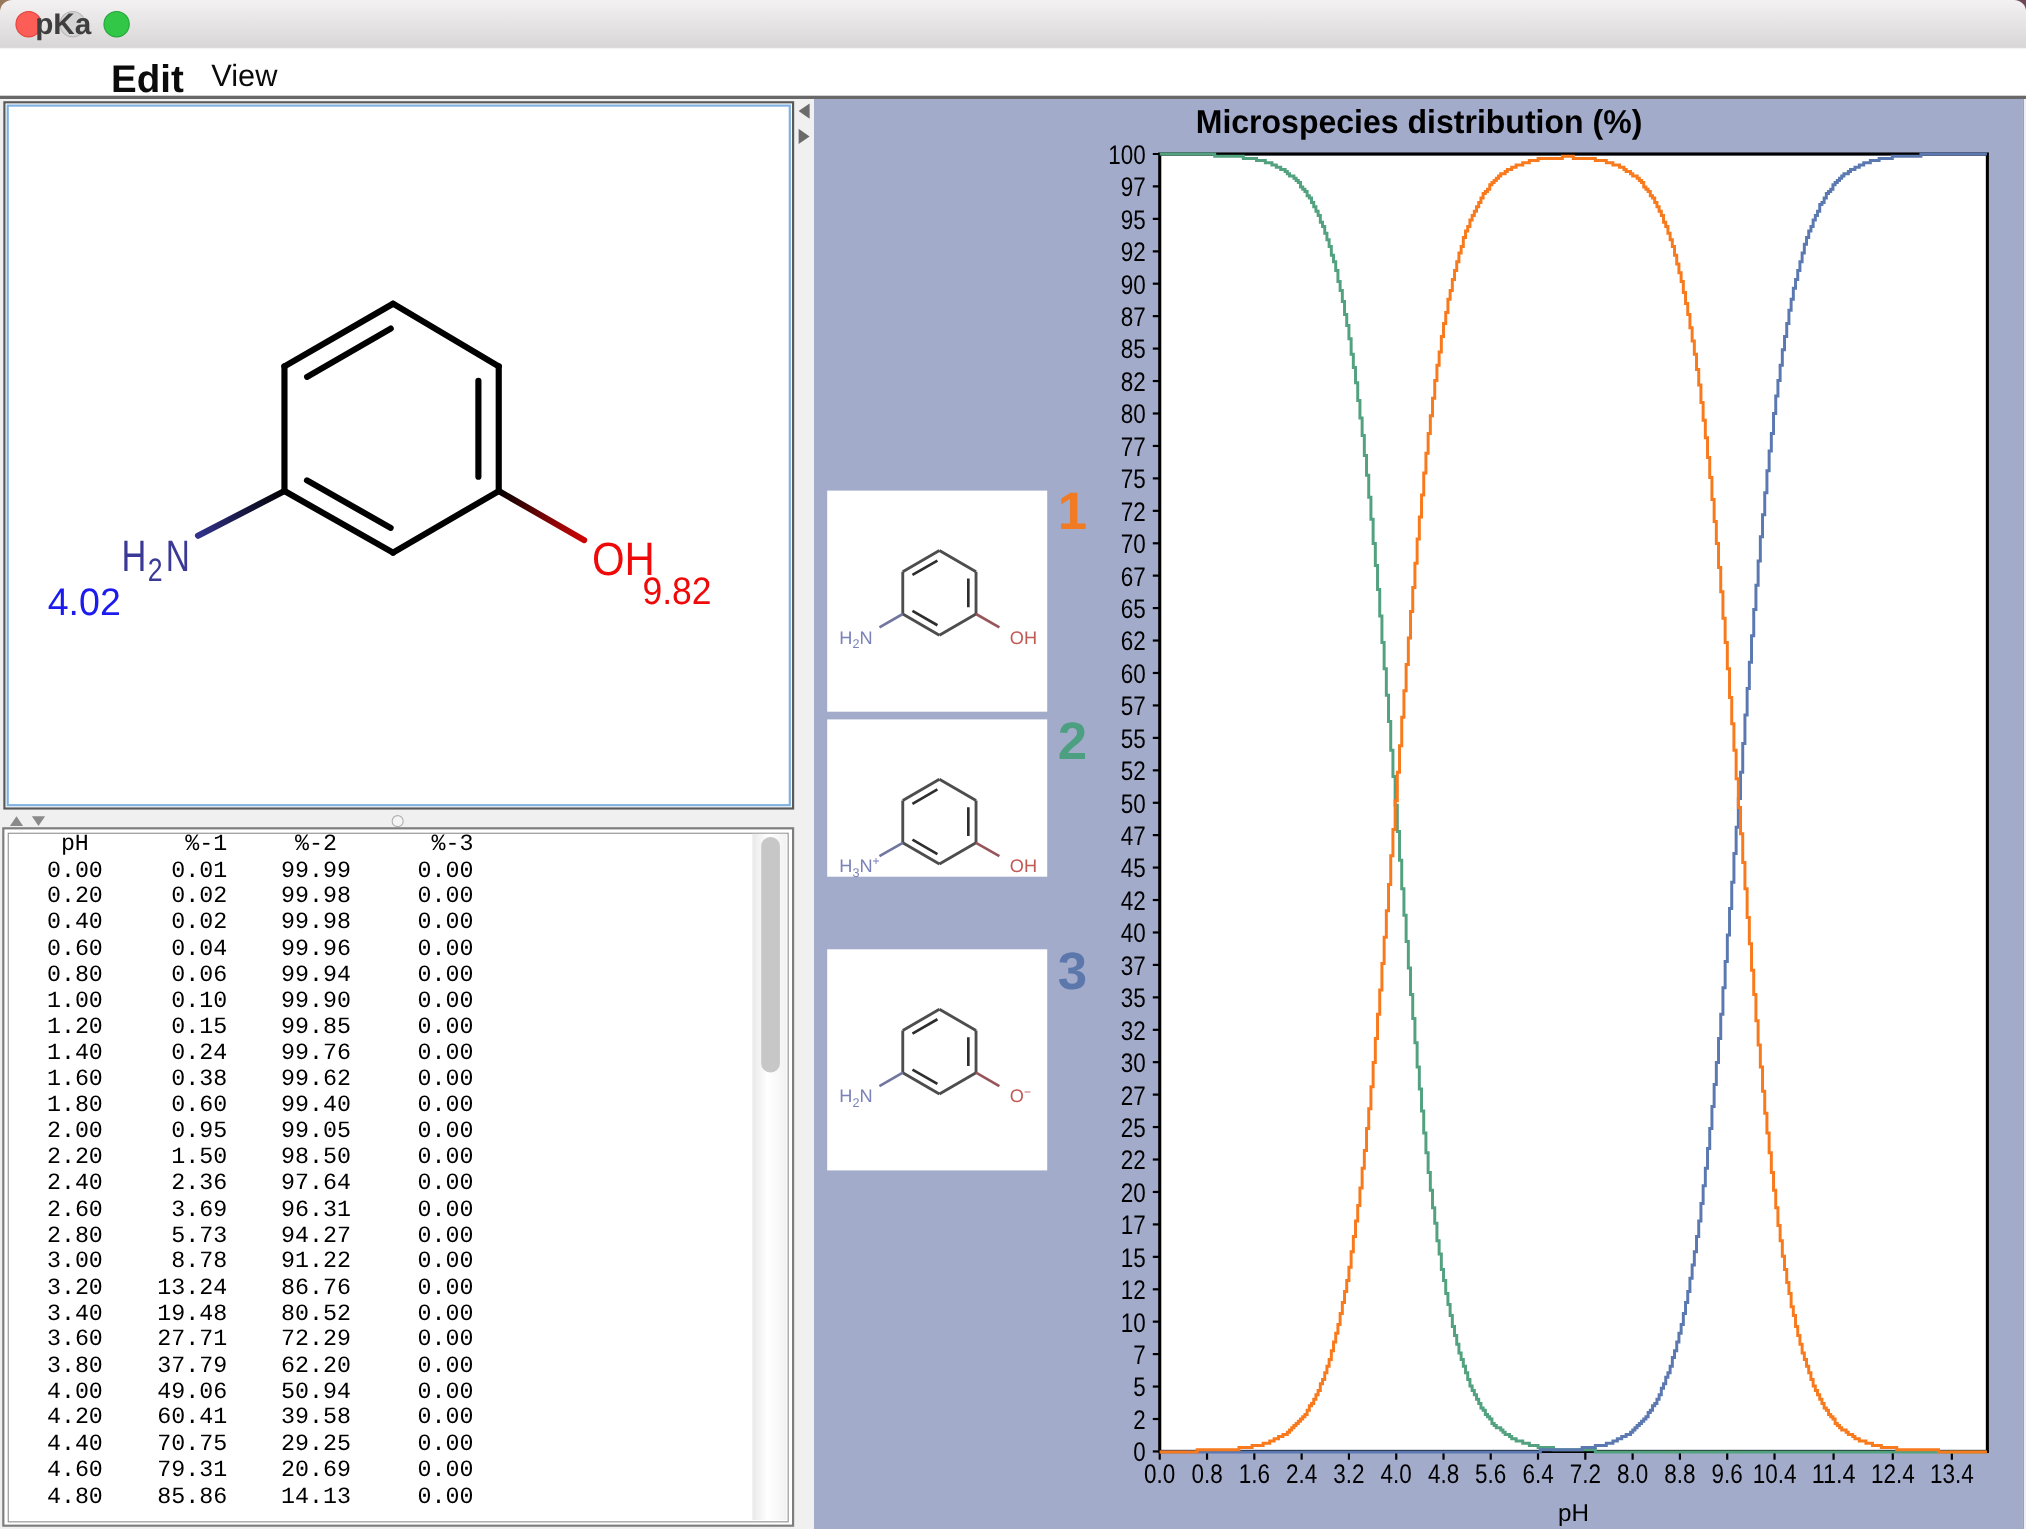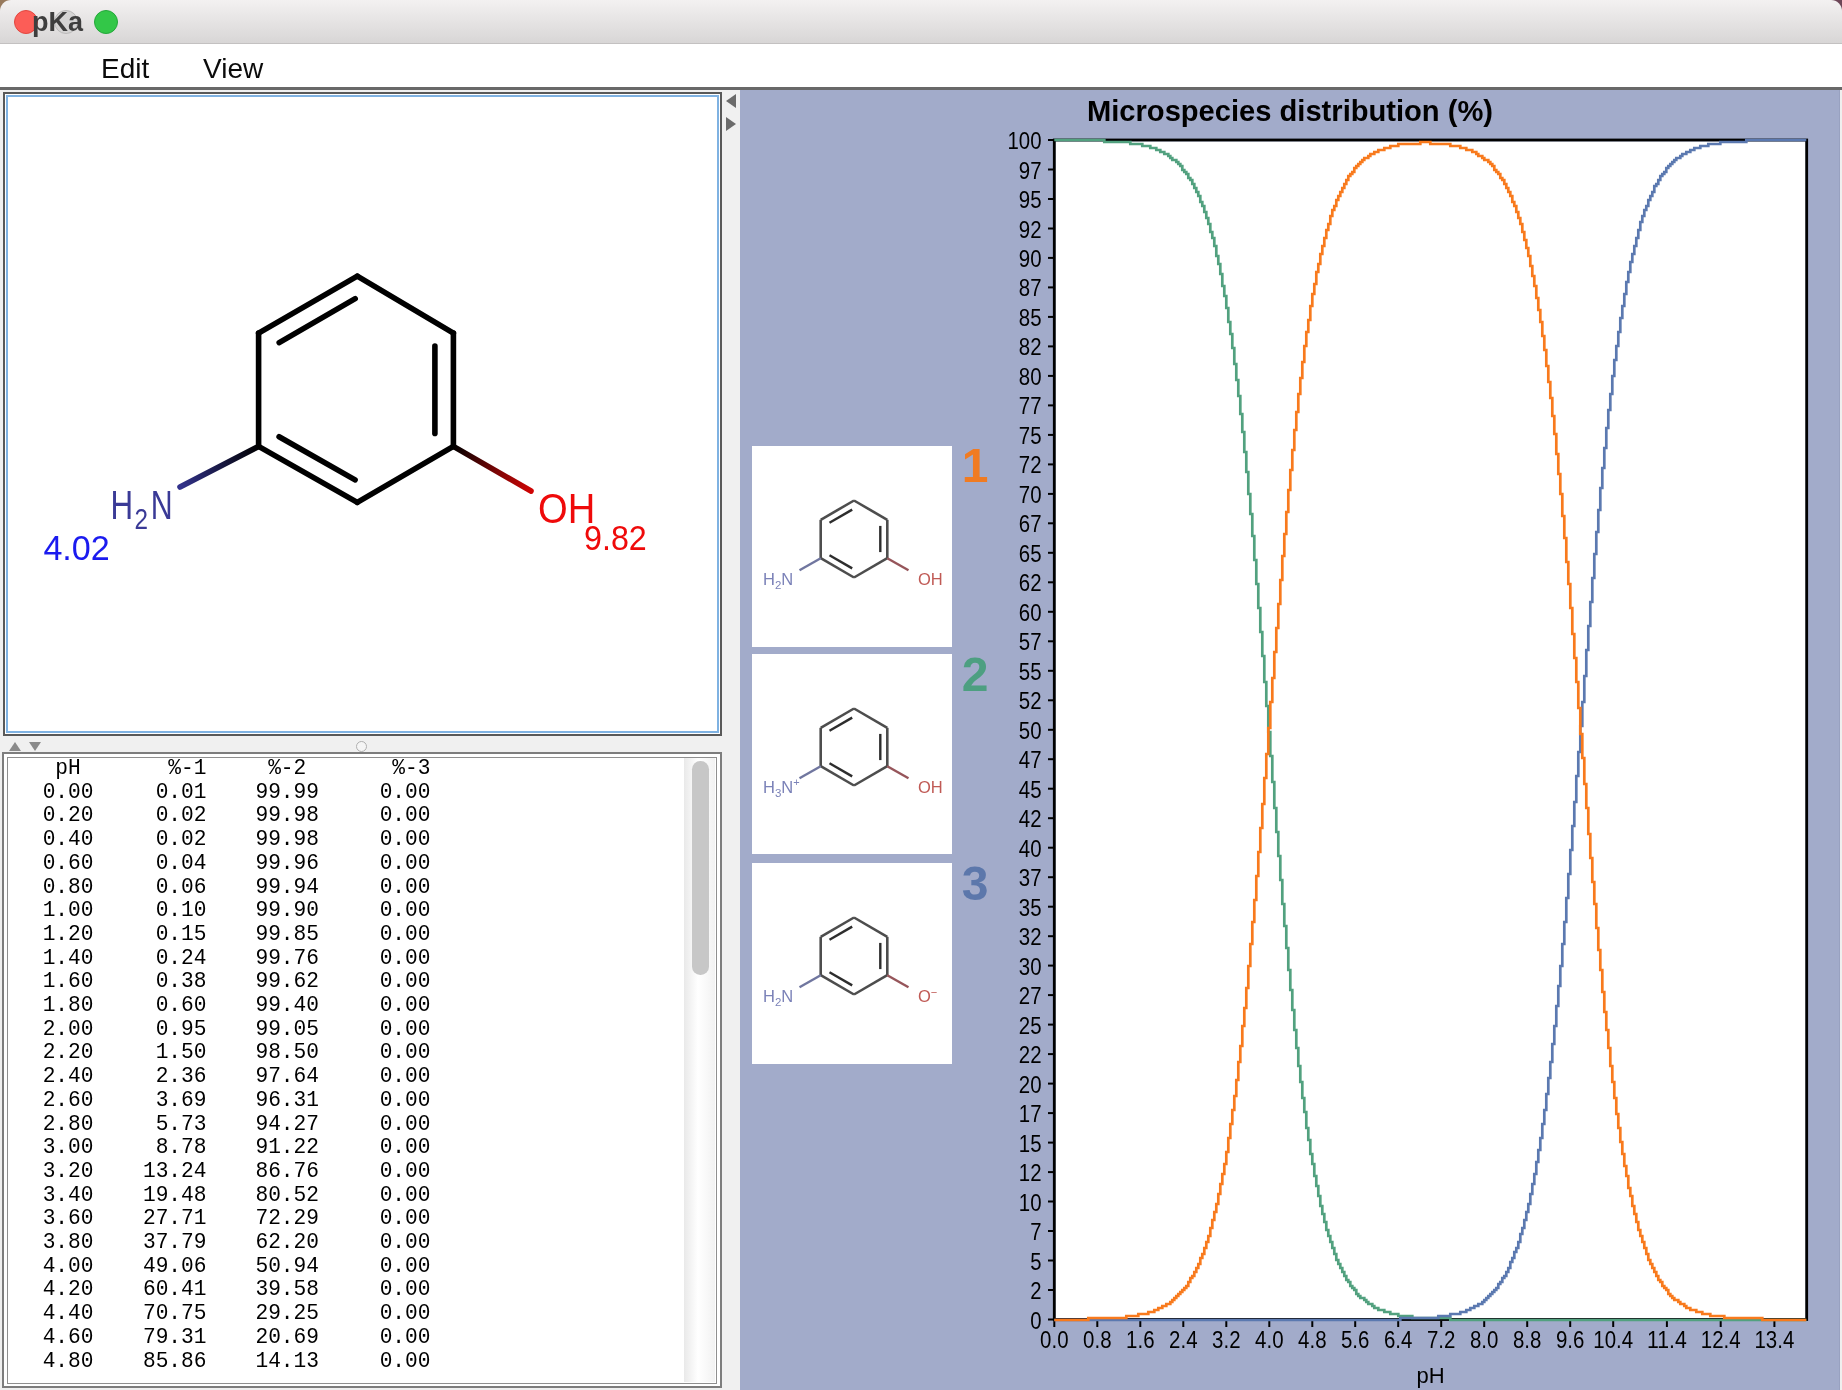--- a/index.html
+++ b/index.html
@@ -13,22 +13,22 @@
 <div class="abs" style="left:0;top:0;width:16px;height:16px;background:#97795c;"></div>
 <div class="abs" style="left:1826px;top:0;width:16px;height:16px;background:#6d4657;"></div>
 <div class="abs" style="left:0;top:0;width:1842px;height:44px;background:linear-gradient(#f3f1f1,#d8d6d6);border-bottom:1px solid #c3c1c1;border-radius:11px 11px 0 0;"></div>
 <div class="abs" style="left:14px;top:9.5px;width:24px;height:24px;border-radius:50%;background:#fc5d57;border:1px solid #e2463f;"></div>
 <div class="abs" style="left:53.5px;top:9.5px;width:24px;height:24px;border-radius:50%;background:#d5d4d4;border:1px solid #bab9b9;"></div>
 <div class="abs" style="left:93.5px;top:9.5px;width:24px;height:24px;border-radius:50%;background:#33c748;border:1px solid #24a73a;"></div>
 <div class="abs" style="left:0;top:7px;width:1842px;text-align:left;font-size:27px;font-weight:bold;color:#3e3e3e;padding-left:32px;">pKa</div>
 
 <div class="abs" style="left:0;top:45px;width:1842px;height:42px;background:#fff;"></div>
 <div class="abs" style="left:18px;top:53px;font-size:28px;color:#0b0b0b;margin-top:43px;">File</div>
-<div class="abs" style="left:101px;top:53px;font-size:28px;color:#0b0b0b;">Edit</div>
-<div class="abs" style="left:192px;top:53px;font-size:28px;color:#0b0b0b;margin-left:11px;">View</div>
+<div class="abs" style="left:101px;top:53px;font-size:35px;color:#0b0b0b;font-weight:bold;">Edit</div>
+<div class="abs" style="left:192px;top:53px;font-size:28px;color:#0b0b0b;">View</div>
 <div class="abs" style="left:0;top:86.5px;width:1842px;height:3.4px;background:#686868;"></div>
 
 <div class="abs" style="left:0;top:90px;width:739.5px;height:1300px;background:#f0f0f0;"></div>
 
 <div class="abs" style="left:2.5px;top:92px;width:719px;height:643.5px;border:2.5px solid #595959;background:#fff;padding:1px;">
   <div style="width:100%;height:100%;border:2.5px solid #7fb2e2;background:#fff;"></div>
 </div>
 <svg class="abs" style="left:8px;top:96px;" width="706" height="633" viewBox="0 0 706 633">
   <defs>
     <linearGradient id="gN" x1="250.6" y1="350.4" x2="172.0" y2="391.0" gradientUnits="userSpaceOnUse">
@@ -190,21 +190,21 @@
 <line x1="68.7" y1="73.8" x2="102.0" y2="54.5" stroke="#4d4d4d" stroke-width="2.6"></line>
 <line x1="77.5" y1="76.7" x2="100.2" y2="63.6" stroke="#2d2d2d" stroke-width="2.4"></line>
 <line x1="128.3" y1="79.9" x2="128.3" y2="106.1" stroke="#2d2d2d" stroke-width="2.4"></line>
 <line x1="100.2" y1="122.4" x2="77.5" y2="109.3" stroke="#2d2d2d" stroke-width="2.4"></line>
 <line x1="68.7" y1="112.2" x2="47.5" y2="124.3" stroke="#70769f" stroke-width="2.4"></line>
 <line x1="135.3" y1="112.2" x2="156.5" y2="124.3" stroke="#96555a" stroke-width="2.4"></line>
 <text x="11" y="139" font-size="16.5" fill="#7b82b8" font-family="Liberation Sans, sans-serif">H<tspan font-size="11.5" dy="4">2</tspan><tspan dy="-4">N</tspan></text>
 <text x="166" y="139" font-size="16.5" fill="#c05a55" font-family="Liberation Sans, sans-serif">OH</text>
     </svg>
 </div>
-<div class="abs" style="left:752px;top:654px;width:200px;height:200px;background:#fff;">
+<div class="abs" style="left:752px;top:654px;width:200px;height:143px;background:#fff;">
   <svg width="200" height="201" viewBox="0 0 200 201">
       <line x1="102.0" y1="54.5" x2="135.3" y2="73.8" stroke="#4d4d4d" stroke-width="2.6"></line>
 <line x1="135.3" y1="73.8" x2="135.3" y2="112.2" stroke="#4d4d4d" stroke-width="2.6"></line>
 <line x1="135.3" y1="112.2" x2="102.0" y2="131.5" stroke="#4d4d4d" stroke-width="2.6"></line>
 <line x1="102.0" y1="131.5" x2="68.7" y2="112.2" stroke="#4d4d4d" stroke-width="2.6"></line>
 <line x1="68.7" y1="112.2" x2="68.7" y2="73.8" stroke="#4d4d4d" stroke-width="2.6"></line>
 <line x1="68.7" y1="73.8" x2="102.0" y2="54.5" stroke="#4d4d4d" stroke-width="2.6"></line>
 <line x1="77.5" y1="76.7" x2="100.2" y2="63.6" stroke="#2d2d2d" stroke-width="2.4"></line>
 <line x1="128.3" y1="79.9" x2="128.3" y2="106.1" stroke="#2d2d2d" stroke-width="2.4"></line>
 <line x1="100.2" y1="122.4" x2="77.5" y2="109.3" stroke="#2d2d2d" stroke-width="2.4"></line>

